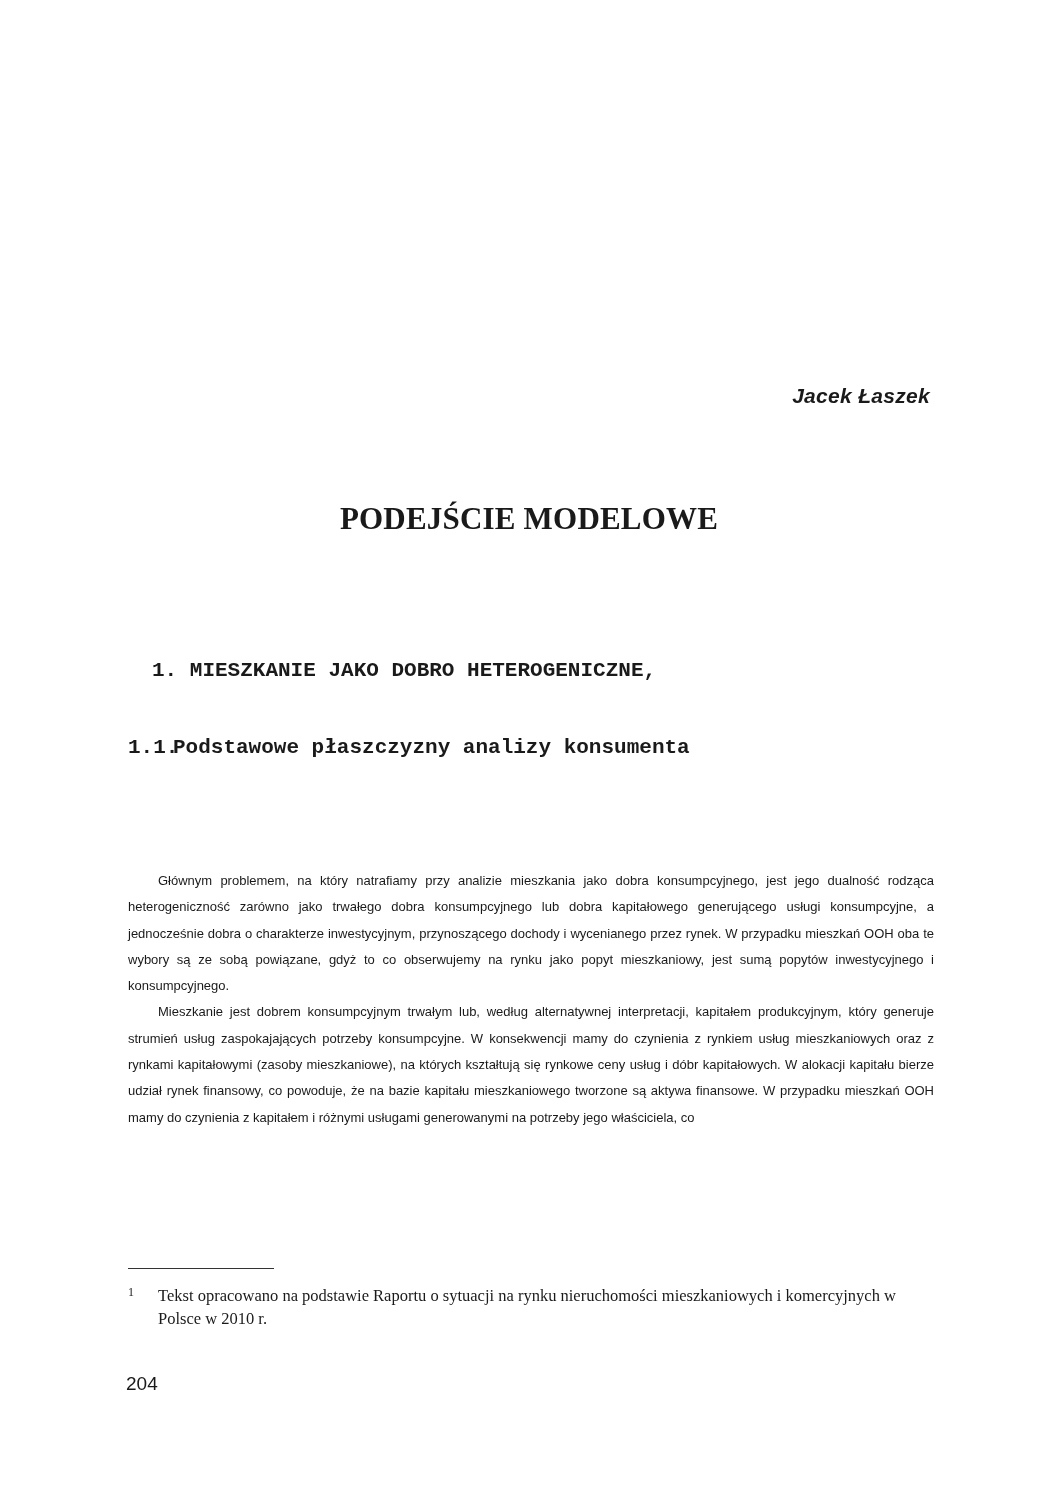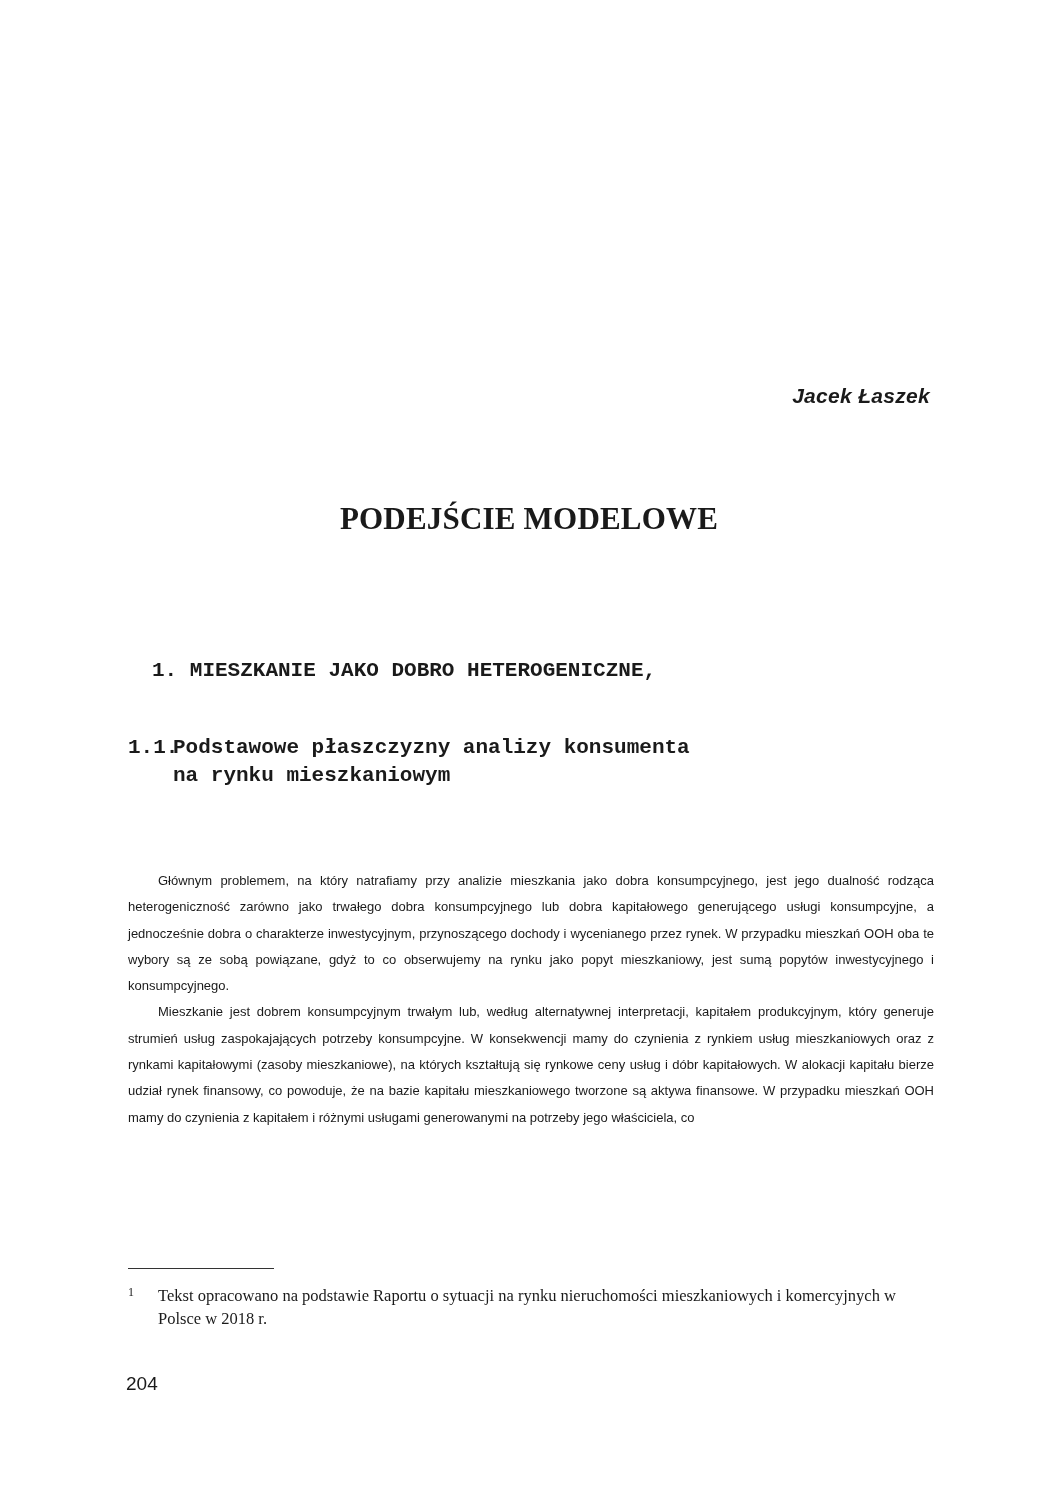--- a/index.html
+++ b/index.html
@@ -57,28 +57,27 @@
 <div class="title">
   <div>PODEJŚCIE MODELOWE</div>
 </div>
 
 <div class="h1">
   <div>1. MIESZKANIE JAKO DOBRO HETEROGENICZNE,</div>
 </div>
 
 <div class="h2">
   <div><span class="num">1.1.</span><span>Podstawowe płaszczyzny analizy konsumenta</span></div>
-  <div class="line2">na rynku mieszkaniowym</div>
 </div>
 
 <div class="body">
   <p>Głównym problemem, na który natrafiamy przy analizie mieszkania jako dobra konsumpcyjnego, jest jego dualność rodząca heterogeniczność zarówno jako trwałego dobra konsumpcyjnego lub dobra kapitałowego generującego usługi konsumpcyjne, a jednocześnie dobra o charakterze inwestycyjnym, przynoszącego dochody i wycenianego przez rynek. W przypadku mieszkań OOH oba te wybory są ze sobą powiązane, gdyż to co obserwujemy na rynku jako popyt mieszkaniowy, jest sumą popytów inwestycyjnego i konsumpcyjnego.</p>
   <p>Mieszkanie jest dobrem konsumpcyjnym trwałym lub, według alternatywnej interpretacji, kapitałem produkcyjnym, który generuje strumień usług zaspokajających potrzeby konsumpcyjne. W konsekwencji mamy do czynienia z rynkiem usług mieszkaniowych oraz z rynkami kapitałowymi (zasoby mieszkaniowe), na których kształtują się rynkowe ceny usług i dóbr kapitałowych. W alokacji kapitału bierze udział rynek finansowy, co powoduje, że na bazie kapitału mieszkaniowego tworzone są aktywa finansowe. W przypadku mieszkań OOH mamy do czynienia z kapitałem i różnymi usługami generowanymi na potrzeby jego właściciela, co</p>
 </div>
 
 <div class="footrule"></div>
 
 <div class="footnote">
   <span class="mark">1</span>
-  <span class="text">Tekst opracowano na podstawie Raportu o sytuacji na rynku nieruchomości mieszkaniowych i komercyjnych w Polsce w 2018 r.</span>
+  <span class="text">Tekst opracowano na podstawie Raportu o sytuacji na rynku nieruchomości mieszkaniowych i komercyjnych w Polsce w 2010 r.</span>
 </div>
 
 <div class="pagenum">204</div>
 
 </body></html>

